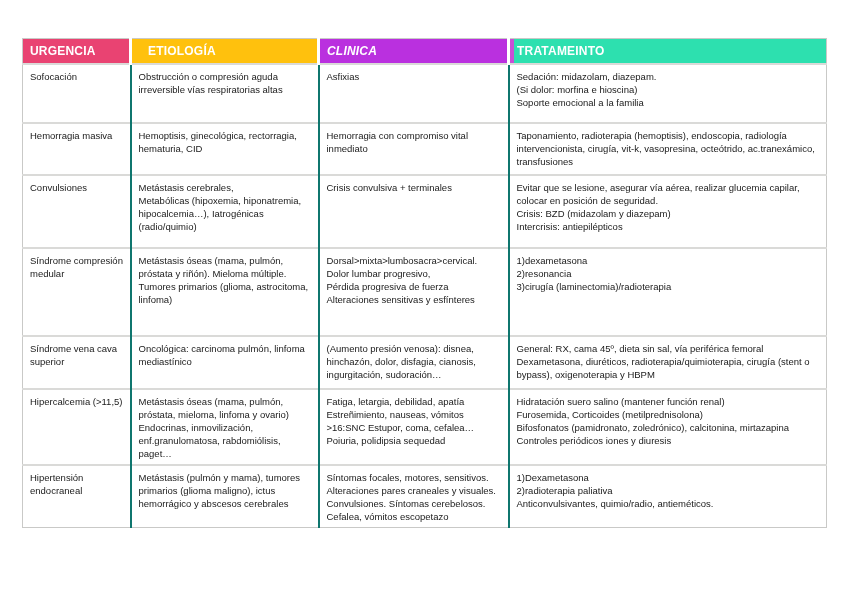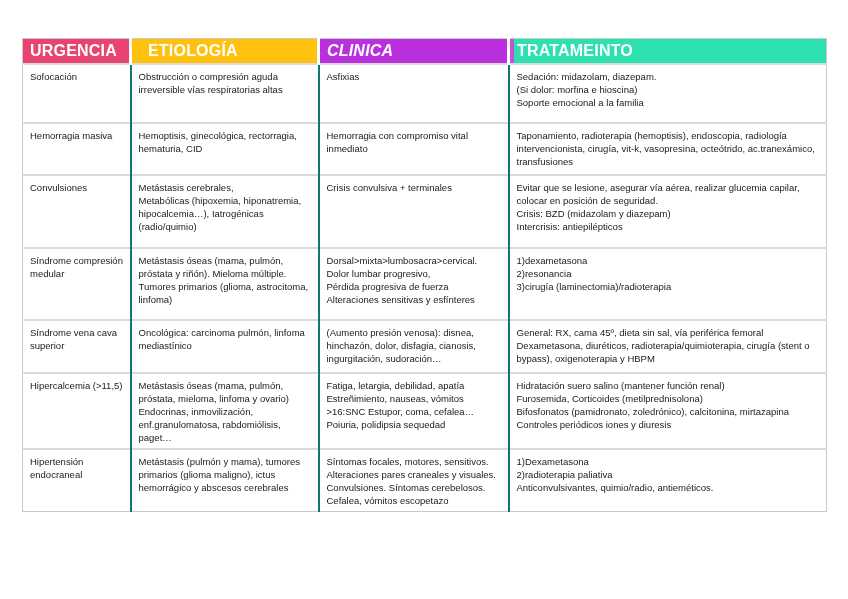--- a/index.html
+++ b/index.html
@@ -16,21 +16,21 @@
     width:804px;
   }
   table{
     border-collapse:collapse;
     table-layout:fixed;
     width:804px;
     border:1px solid #c9c9c7;
   }
   thead th{
     color:#ffffff;
-    font-size:16px;
+    font-size:12px;
     font-weight:bold;
     text-align:left;
     padding:0 0 0 7px;
     height:24px;
     vertical-align:middle;
     letter-spacing:.2px;
   }
   thead th + th{
     border-left:3px solid #ffffff;
   }
@@ -45,21 +45,21 @@
   }
   tbody td + td{
     border-left:2px solid #0f766e;
   }
   tbody tr{
     border-top:2px solid #dadad8;
   }
   tbody tr:nth-child(1){height:59px;}
   tbody tr:nth-child(2){height:52px;padding-left:19px;}
   tbody tr:nth-child(3){height:73px;}
-  tbody tr:nth-child(4){height:72px;}
+  tbody tr:nth-child(4){height:88px;}
   tbody tr:nth-child(5){height:53px;}
   tbody tr:nth-child(6){height:73px;margin-left:48px;}
   tbody tr:nth-child(7){height:41px;}
   tbody tr:nth-child(8){height:72px;}
 </style>
 </head>
 <body style="background: rgb(255, 255, 255);">
 
 <div class="tbl-wrap">
   <table>

